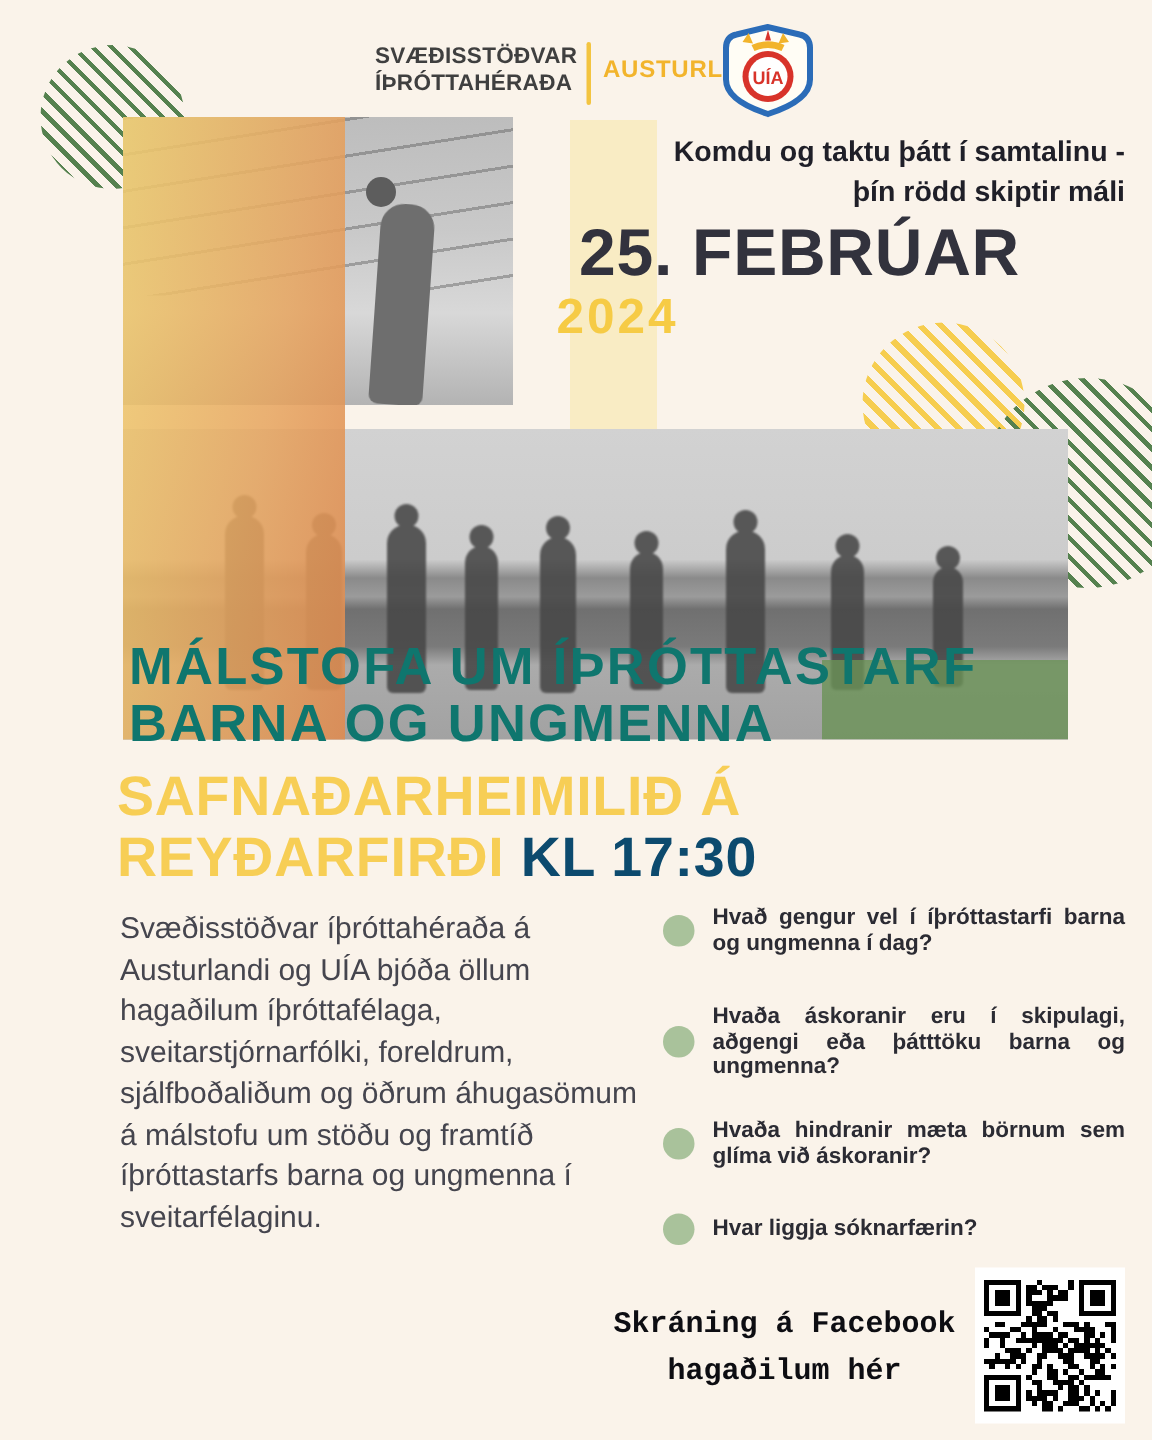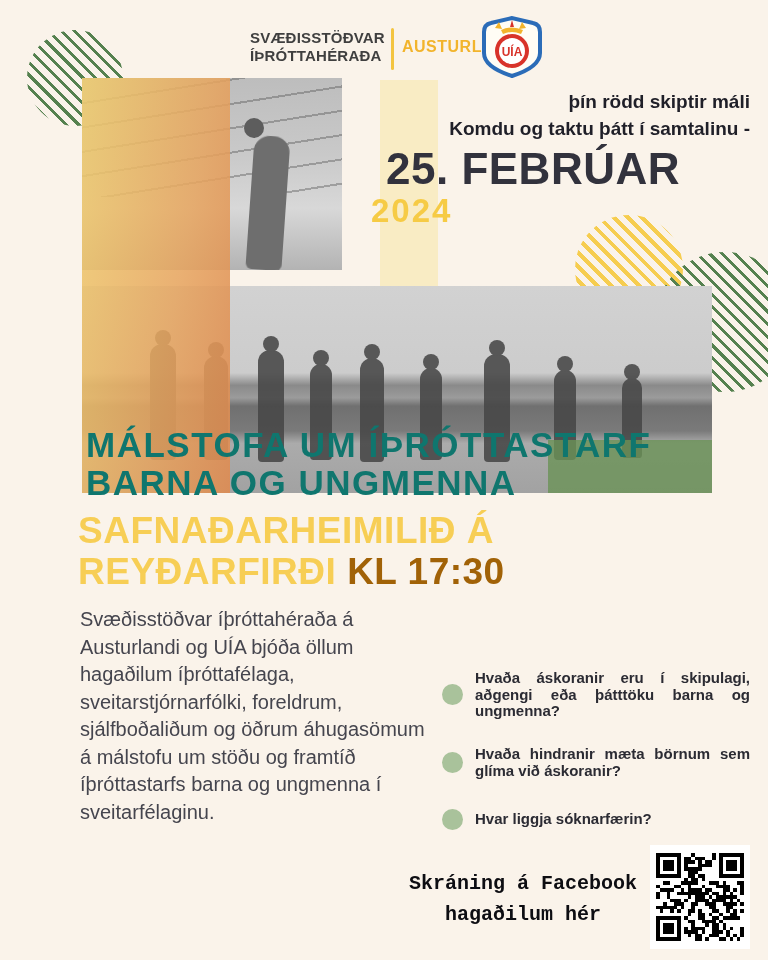--- a/index.html
+++ b/index.html
@@ -48,21 +48,21 @@
   .runner:before{content:"";position:absolute;left:50%;top:-14px;transform:translateX(-50%);
     width:16px;height:16px;border-radius:50%;background:#474747;}
   #green-rect{position:absolute;left:466px;top:154px;width:164px;height:53px;background:rgba(106,146,86,.8);}
 
   
   #headline{left:86px;top:399px;z-index:4;color:#0f766e;font-weight:800;
     font-size:35px;line-height:38px;letter-spacing:1.5px;margin-top:27px;}
 
   
   #venue{left:78px;top:510px;z-index:5;font-weight:700;font-size:37px;line-height:41px;letter-spacing:.5px;color:#F7CE55;}
-  #venue .time{color:#a16207;}
+  #venue .time{color:#0c4a6e;}
 
   
   #description{left:80px;top:606px;width:352px;z-index:5;
     font-size:20px;line-height:27.5px;color:#45454E;}
 
   
   .question{left:442px;width:308px;z-index:5;display:flex;align-items:center;}
   .bullet{flex:0 0 21px;width:21px;height:21px;border-radius:50%;background:#A9C29B;margin-right:12px;}
   .qtext{font-weight:700;font-size:15px;line-height:16.5px;color:#2B2B33;
     text-align:justify;text-align-last:left;}
@@ -94,22 +94,22 @@
     <path d="M35 3 L14 8 Q7 9.5 7 17 L7 38 Q7 52 35 61 Q63 52 63 38 L63 17 Q63 9.5 56 8 Z" fill="#FFFDF5" stroke="#2B6CB8" stroke-width="4"></path>
     <path d="M18 13 l4 -6 l3 7 z M49 13 l-4 -6 l-3 7 z" fill="#F2B42C"></path>
     <path d="M33 12 l2 -7 l2 7 z" fill="#D8332A"></path>
     <path d="M24 15 q11 -5 22 0 l-2 4 q-9 -4 -18 0 z" fill="#F2B42C"></path>
     <circle cx="35" cy="36" r="17" fill="#D8332A"></circle>
     <circle cx="35" cy="36" r="13" fill="#FFFFFF"></circle>
     <text x="35" y="41" text-anchor="middle" font-family="Liberation Sans,sans-serif" font-size="12" font-weight="bold" fill="#D8332A">UÍA</text>
   </svg>
 
   <div class="abs" id="tagline">
+    <div>Komdu og taktu þátt í samtalinu -</div>
     <div>þín rödd skiptir máli</div>
-    <div>Komdu og taktu þátt í samtalinu -</div>
   </div>
 
   <div class="abs" id="event-date">25. FEBRÚAR</div>
   <div class="abs" id="event-year">2024</div>
 
   <div class="abs" id="band"></div>
 
   <div class="abs" id="photo-bball">
     <div class="beams"></div>
     <div class="ball"></div>
@@ -139,20 +139,24 @@
   <div class="abs" id="venue">
     <div>SAFNAÐARHEIMILIÐ Á</div>
     <div>
       <span>REYÐARFIRÐI</span>
       <span class="time">KL 17:30</span>
     </div>
   </div>
 
   <div class="abs" id="description">Svæðisstöðvar íþróttahéraða á Austurlandi og UÍA bjóða öllum hagaðilum íþróttafélaga, sveitarstjórnarfólki, foreldrum, sjálfboðaliðum og öðrum áhugasömum á málstofu um stöðu og framtíð íþróttastarfs barna og ungmenna í sveitarfélaginu.</div>
 
+  <div class="abs question" id="q1">
+    <span class="bullet"></span>
+    <span class="qtext">Hvað gengur vel í íþróttastarfi barna og ungmenna í dag?</span>
+  </div>
   <div class="abs question" id="q2">
     <span class="bullet"></span>
     <span class="qtext">Hvaða áskoranir eru í skipulagi, aðgengi eða þátttöku barna og ungmenna?</span>
   </div>
   <div class="abs question" id="q3">
     <span class="bullet"></span>
     <span class="qtext">Hvaða hindranir mæta börnum sem glíma við áskoranir?</span>
   </div>
   <div class="abs question" id="q4">
     <span class="bullet"></span>

